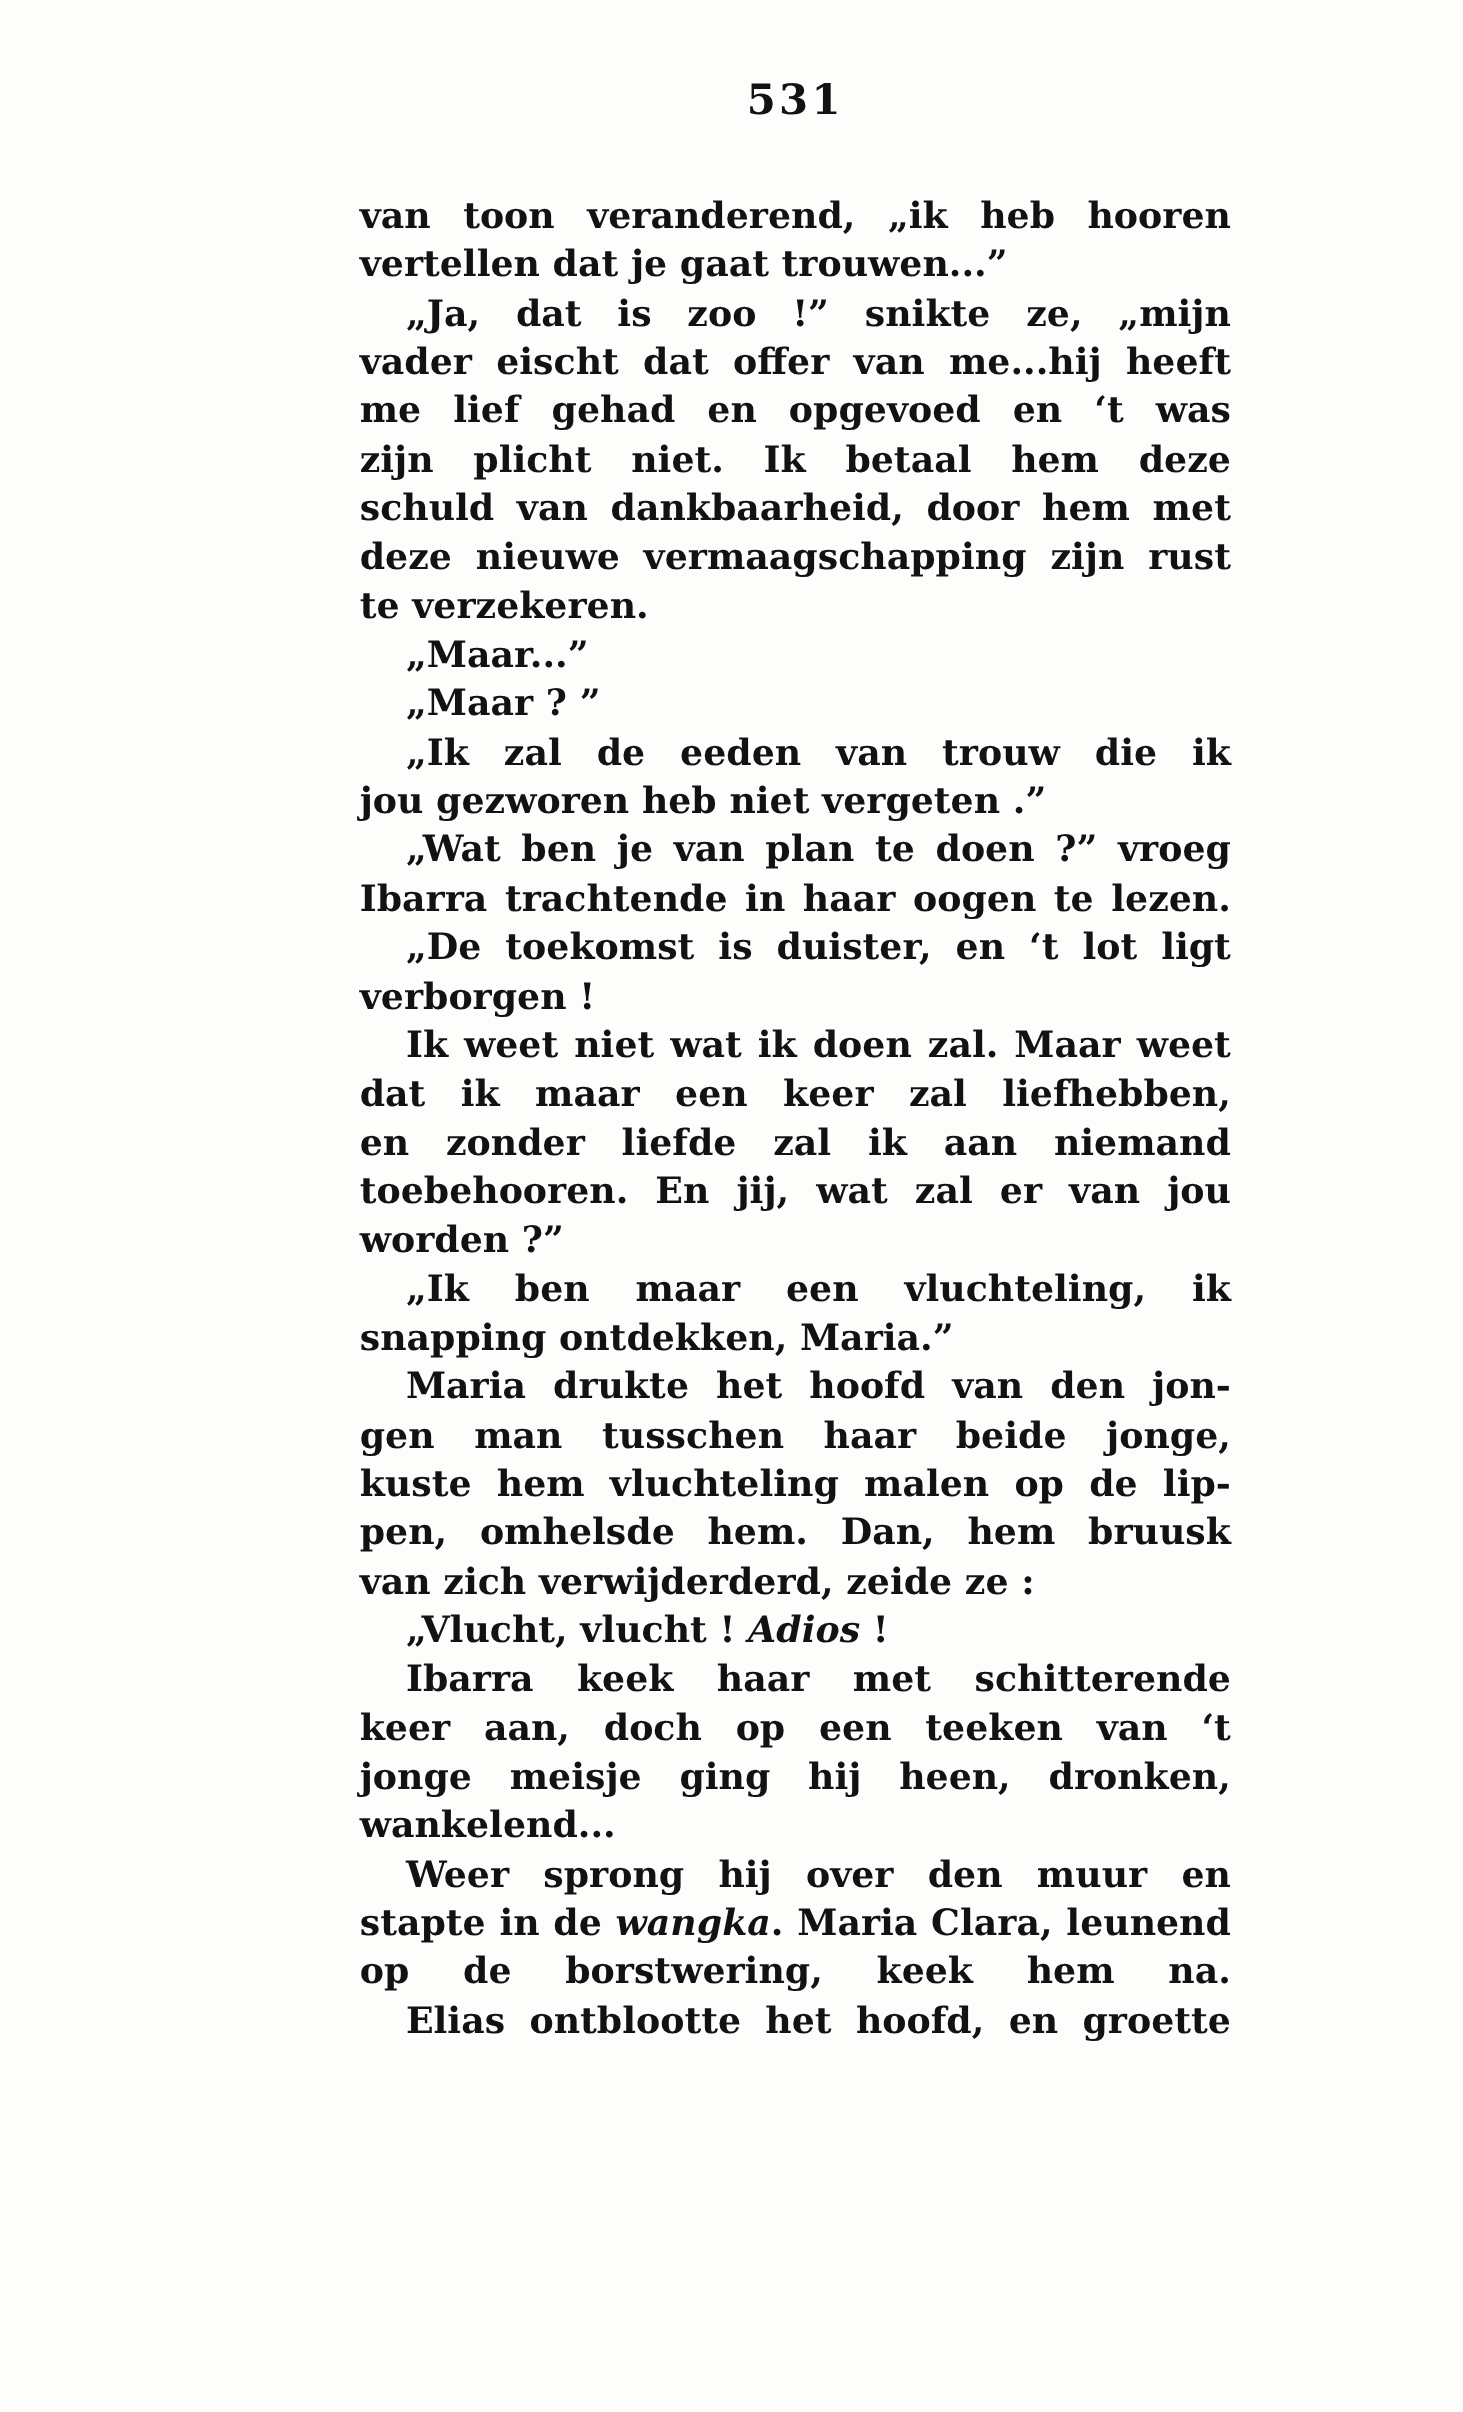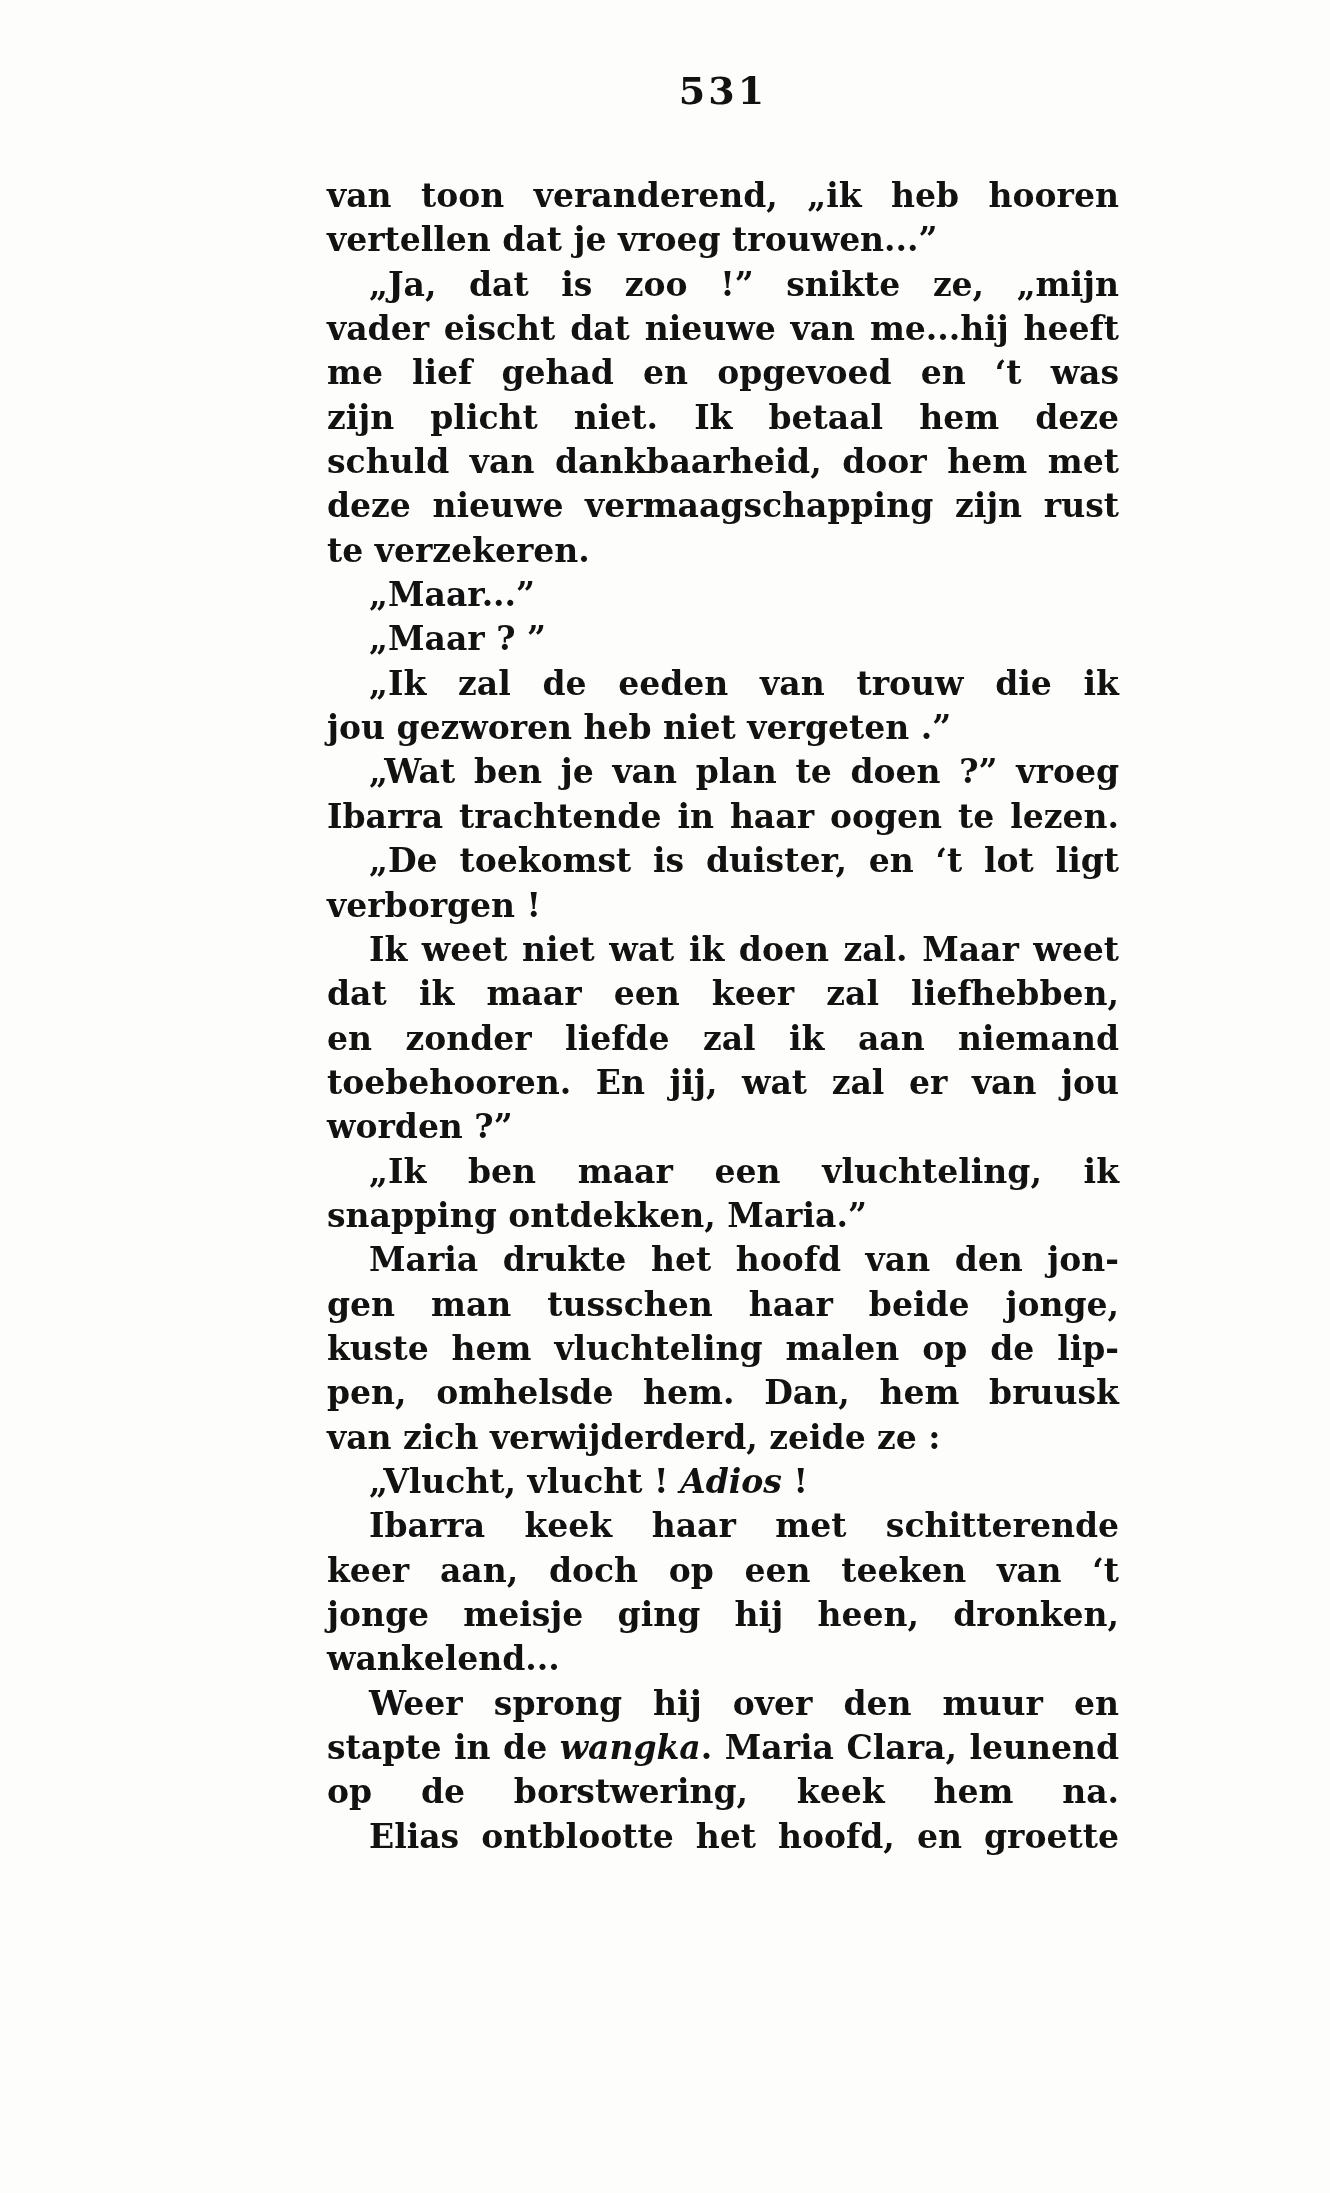--- a/index.html
+++ b/index.html
@@ -28,23 +28,23 @@
   .line.in { padding-left:42px; }
   .it { font-style:italic;text-align:right; }
 </style>
 </head>
 <body>
 
 <div class="page">
   <div class="page-number">531</div>
   <div class="text-block">
       <div class="line j"><span>van toon veranderend, „ik heb hooren</span></div>
-      <div class="line"><span>vertellen dat je vroeg trouwen...”</span></div>
+      <div class="line"><span>vertellen dat je gaat trouwen...”</span></div>
       <div class="line in j"><span>„Ja, dat is zoo !” snikte ze, „mijn</span></div>
-      <div class="line j"><span>vader eischt dat nieuwe van me...hij heeft</span></div>
+      <div class="line j"><span>vader eischt dat offer van me...hij heeft</span></div>
       <div class="line j"><span>me lief gehad en opgevoed en ‘t was</span></div>
       <div class="line j"><span>zijn plicht niet. Ik betaal hem deze</span></div>
       <div class="line j"><span>schuld van dankbaarheid, door hem met</span></div>
       <div class="line j"><span>deze nieuwe vermaagschapping zijn rust</span></div>
       <div class="line"><span>te verzekeren.</span></div>
       <div class="line in"><span>„Maar...”</span></div>
       <div class="line in"><span>„Maar ? ”</span></div>
       <div class="line in j"><span>„Ik zal de eeden van trouw die ik</span></div>
       <div class="line"><span>jou gezworen heb niet vergeten .”</span></div>
       <div class="line in j"><span>„Wat ben je van plan te doen ?” vroeg</span></div>

